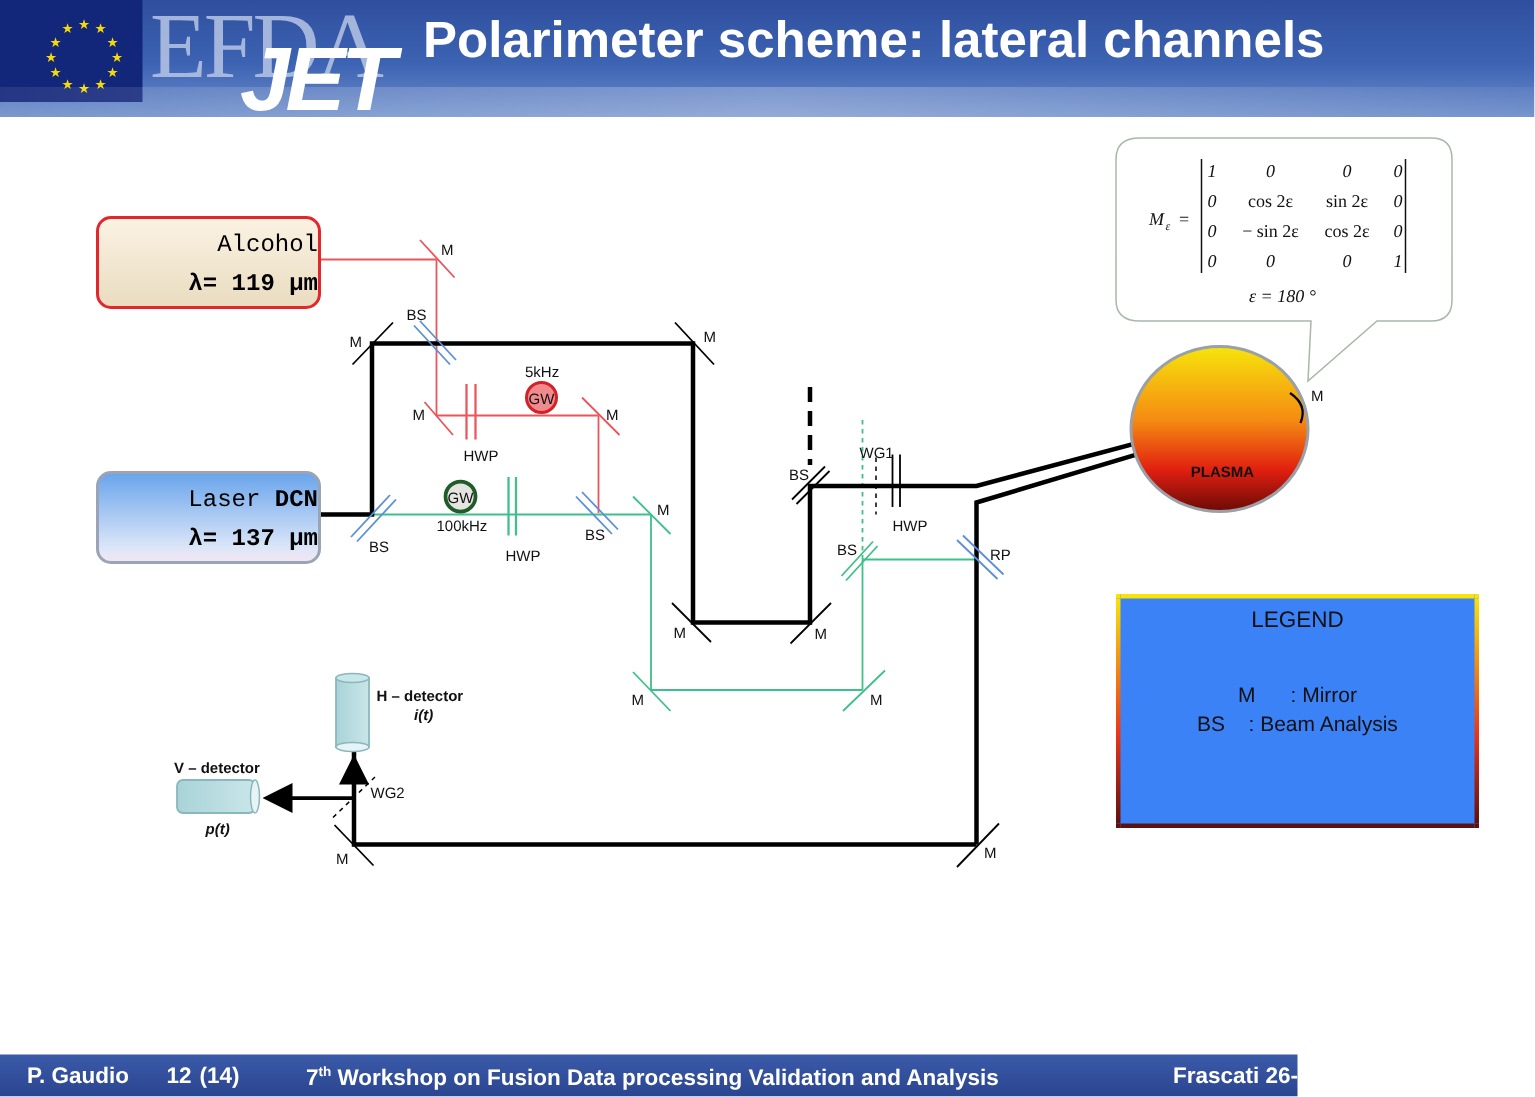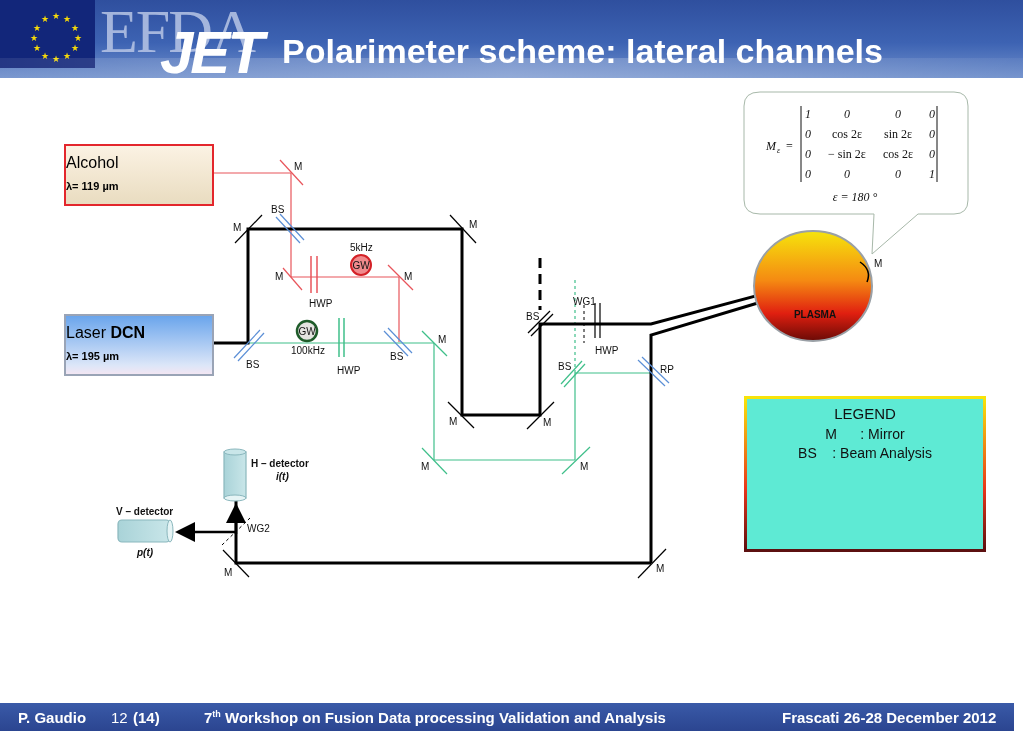--- a/index.html
+++ b/index.html
@@ -4,36 +4,36 @@
 <style>
   html, body { margin:0; padding:0; }
   body { width:1023px; height:731px; position:relative; overflow:hidden; background:#ffffff; font-family:"Liberation Sans", sans-serif; }
   .header { position:absolute; left:0; top:0; width:1023px; height:78px;
     background:linear-gradient(180deg,#2f4f9e 0%,#3d63b3 55%,#6f8fcb 100%); }
   .header .eu { position:absolute; left:0; top:0; width:95px; height:68px; background:#12267a; }
   .header .stripe { position:absolute; left:0; top:58px; width:1023px; height:20px;
     background:linear-gradient(90deg,rgba(255,255,255,0.08),rgba(255,255,255,0.25) 50%,rgba(255,255,255,0.05)); }
   .efda { position:absolute; left:100px; top:-4px; font-family:"Liberation Serif", serif; font-size:62px; color:#b8c6e6; letter-spacing:-2px; opacity:0.85; }
   .jet { position:absolute; left:160px; top:18px; font-family:"Liberation Sans", sans-serif; font-weight:bold; font-style:italic; font-size:60px; color:#ffffff; letter-spacing:-3px; }
-  .title { position:absolute; left:282px; top:32px; font-weight:bold; font-size:34px; color:#ffffff; }
-  .footer { position:absolute; left:0; top:703px; width:1014px; height:28px;
+  .title { position:absolute; left:282px; top:8px; font-weight:bold; font-size:34px; color:#ffffff; }
+  .footer { position:absolute; left:0; top:703px; width:865px; height:28px;
     background:linear-gradient(180deg,#3a5aa8,#2b4590); color:#fff; font-weight:bold; font-size:15px; }
   .footer span { position:absolute; top:6px; white-space:nowrap; }
   svg.diagram { position:absolute; left:0; top:78px; width:1023px; height:625px; }
-  .box { position:absolute; border-radius:0; text-align:left; font-family:Liberation Sans, sans-serif; }
+  .box { position:absolute; border-radius:10px; text-align:right; font-family:Liberation Mono, monospace; }
   .alcohol { left:64px; top:144px; width:146px; height:58px; border:2px solid #e3262c;
     background:linear-gradient(180deg,#fbf2e3,#e9dcc0); }
   .laser { left:64px; top:314px; width:146px; height:58px; border:2px solid #9aa4b6;
     background:linear-gradient(180deg,#6aa5ec,#dce6f8 85%,#f2e6f3); }
   .box .t1 { margin-top:8px; font-size:16px; }
-  .box .t2 { margin-top:8px; font-size:11px; font-weight:bold; }
+  .box .t2 { margin-top:8px; font-size:16px; font-weight:bold; }
   .legend { position:absolute; left:744px; top:396px; width:236px; height:150px;
-    border:3px solid; border-image:linear-gradient(180deg,#f7e40a,#e8361a 60%,#5c1010) 1; background:#5eead4; text-align:center; font-size:14px; color:#111; }
+    border:3px solid; border-image:linear-gradient(180deg,#f7e40a,#e8361a 60%,#5c1010) 1; background:#3b82f6; text-align:center; font-size:14px; color:#111; }
   .legend .lt { margin-top:6px; font-size:15px; }
-  .legend .lines { margin-top:3px; line-height:18.5px; }
+  .legend .lines { margin-top:32px; line-height:18.5px; }
   .lbl { font-family:"Liberation Sans", sans-serif; font-size:10px; fill:#111; }
   .lblb { font-family:"Liberation Sans", sans-serif; font-size:10px; fill:#111; font-weight:bold; }
 </style>
 </head>
 <body>
 
 <div class="header">
   <div class="eu">
     <svg width="95" height="68">
       <g fill="#f5d90a" font-size="9" text-anchor="middle">
@@ -242,30 +242,30 @@
     <text x="855" y="201" text-anchor="middle" font-style="italic">ε = 180 °</text>
   </g>
 </svg>
 
 <div class="box alcohol">
   <div class="t1">Alcohol</div>
   <div class="t2">λ= 119 µm</div>
 </div>
 <div class="box laser">
   <div class="t1"><span>Laser </span><b>DCN</b></div>
-  <div class="t2">λ= 195 µm</div>
+  <div class="t2">λ= 137 µm</div>
 </div>
 
 <div class="legend">
   <div class="lt">LEGEND</div>
   <div class="lines">
     <div style="white-space:pre">M      : Mirror</div>
     <div style="white-space:pre">BS    : Beam Analysis</div>
   </div>
 </div>
 
 <div class="footer">
   <span style="left:18px">P. Gaudio</span>
-  <span style="left:111px;font-weight:normal">12</span>
+  <span style="left:111px;font-weight:bold">12</span>
   <span style="left:133px">(14)</span>
   <span style="left:204px"><span style="position:static">7</span><sup style="font-size:9px">th</sup><span style="position:static"> Workshop on Fusion Data processing Validation and Analysis</span></span>
   <span style="left:782px">Frascati 26-28 December 2012</span>
 </div>
 
 </body></html>

